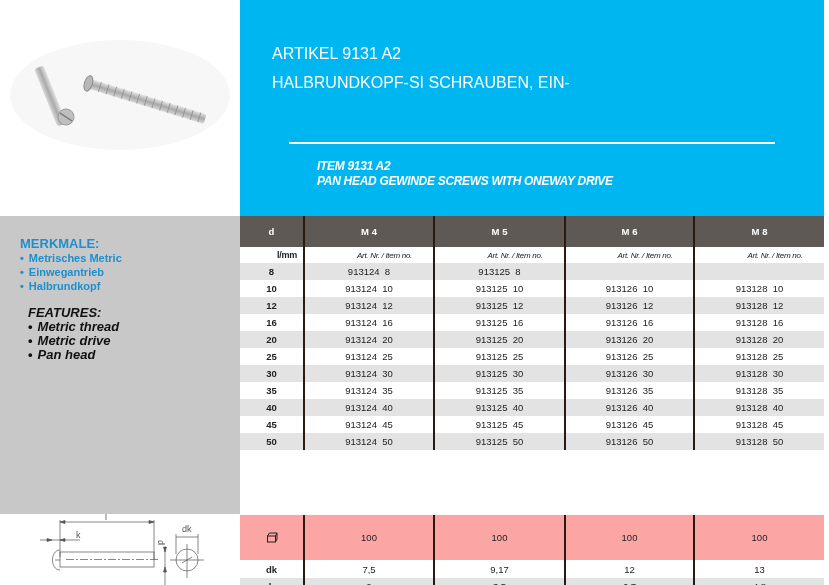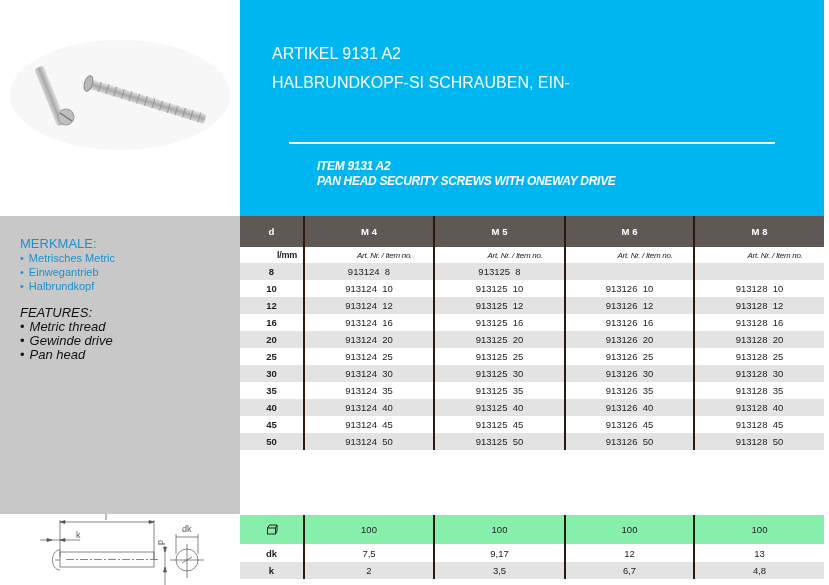--- a/index.html
+++ b/index.html
@@ -5,38 +5,38 @@
   html, body { margin:0; padding:0; }
   body { width:829px; height:585px; position:relative; background:#ffffff; overflow:hidden;
          font-family:"Liberation Sans", sans-serif; }
   .photo { position:absolute; left:0; top:0; width:240px; height:216px; background:#ffffff; }
   .hero { position:absolute; left:240px; top:0; width:584px; height:216px; background:#00b6f0; color:#ffffff; }
   .hero-title { position:absolute; left:32px; top:39px; font-size:16px; line-height:29px; letter-spacing:0; white-space:nowrap; }
   .hero-title div { height:29px; }
   .hero-rule { position:absolute; left:49px; top:142px; width:486px; height:2px; background:#ffffff; }
   .hero-sub { position:absolute; left:49px; top:159px; font-size:12px; line-height:15px; font-style:italic; font-weight:bold; letter-spacing:-0.3px;margin-left:28px; }
   .sidebar { position:absolute; left:0; top:216px; width:240px; height:298px; background:#c8c8c8; }
-  .sidebar .block { position:absolute; left:20px; }
+  .sidebar .block { position:absolute; left:20px;font-weight:bold; }
   .sidebar .head-de { color:#1d8fcf; font-size:13px; line-height:15px; }
   .sidebar .item-de { color:#1d8fcf; font-size:11px; line-height:14px; }
   .sidebar .head-en { color:#111; font-size:13px; line-height:15px; font-style:italic; }
   .sidebar .item-en { color:#111; font-size:13px; line-height:14px; font-style:italic; }
   .bullet::before { content:"\2022"; margin-right:5px; font-style:normal; }
   .tbl { position:absolute; left:240px; width:584px; border-collapse:collapse; table-layout:fixed; font-size:9.5px; color:#222; }
   .tbl td { padding:0; text-align:center; border-left:2px solid #2a1a10; }
   .tbl td:first-child { border-left:none; font-weight:bold; }
   .tbl tr.hdr td { background:#5e5954; color:#ffffff; font-weight:bold; height:31px; border-left-color:#2a1a10; }
   .tbl tr.sub td { background:#ffffff; height:16px; font-size:8px; font-style:italic; letter-spacing:-0.3px;padding-left:31px; }
   .tbl tr.sub td:first-child { font-size:9px; font-style:normal; }
   .tbl tr.r td { height:17px; }
   .tbl tr.r:nth-child(odd) td { background:#e3e3e3; }
   .tbl tr.r:nth-child(even) td { background:#ffffff; }
   .num { white-space:pre; }
   .tbl2 { top:515px; }
-  .tbl2 tr.pack td { height:29px; background:#86efac;margin-top:32px; }
+  .tbl2 tr.pack td { height:45px; background:#fca5a5;margin-top:32px; }
   .tbl2 tr.dk td { height:18px; background:#ffffff; }
   .tbl2 tr.k td { height:17px; background:#e3e3e3; }
   .drawing { position:absolute; left:0; top:514px; width:240px; height:71px; background:#fff; }
 </style>
 </head>
 <body>
 
 <div class="photo">
   <svg width="240" height="216" viewBox="0 0 240 216">
     <defs>
@@ -78,35 +78,35 @@
 </div>
 
 <div class="hero">
   <div class="hero-title">
     <div>ARTIKEL 9131 A2</div>
     <div>HALBRUNDKOPF-SI SCHRAUBEN, EIN-</div>
   </div>
   <div class="hero-rule"></div>
   <div class="hero-sub">
     <div>ITEM 9131 A2</div>
-    <div>PAN HEAD SECURITY SCREWS WITH ONEWAY DRIVE</div>
+    <div>PAN HEAD GEWINDE SCREWS WITH ONEWAY DRIVE</div>
   </div>
 </div>
 
 <div class="sidebar">
   <div class="block" style="top:20px;">
     <div class="head-de">MERKMALE:</div>
     <div class="item-de bullet">Metrisches Metric</div>
     <div class="item-de bullet">Einwegantrieb</div>
     <div class="item-de bullet">Halbrundkopf</div>
   </div>
-  <div class="block" style="top:89px;">
+  <div class="block" style="top:89px;margin-left:8px;">
     <div class="head-en">FEATURES:</div>
     <div class="item-en bullet">Metric thread</div>
-    <div class="item-en bullet">Gewinde drive</div>
+    <div class="item-en bullet">Metric drive</div>
     <div class="item-en bullet">Pan head</div>
   </div>
 </div>
 
 <table class="tbl" style="top:216px;">
   <colgroup>
       <col style="width:64px">
       <col style="width:130px">
       <col style="width:131px">
       <col style="width:129px">

